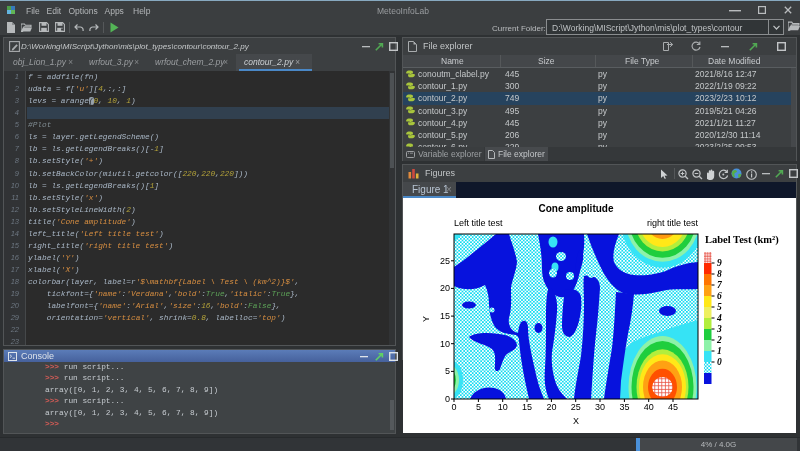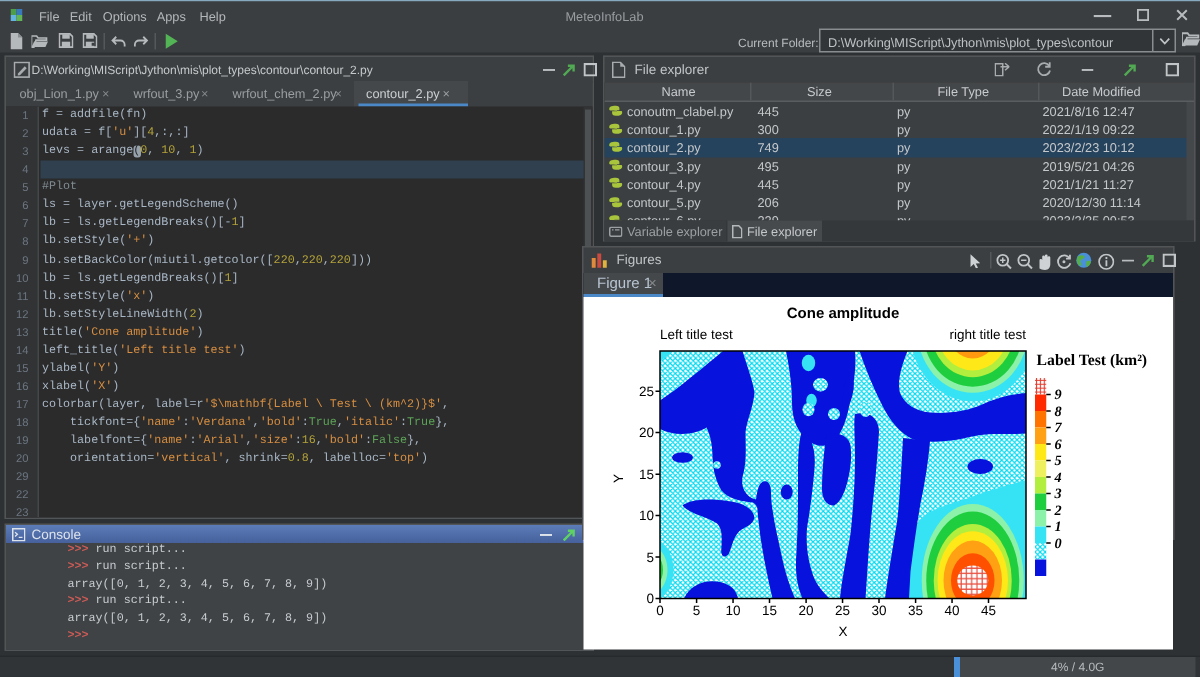--- a/index.html
+++ b/index.html
@@ -14,21 +14,21 @@
 #menubar .mi { position:absolute; top:5px; }
 #titletext { position:absolute; top:5px; left:377px; color:#9a9da0; font-size:8.5px; }
 #toolbar { left:0; top:20px; width:800px; height:15px; background:#3b3e40; }
 #cfrow { position:absolute; top:-4px; left:440px; width:360px; height:22px; }
 
 
 .panel { position:absolute; background:#3c3f41; border:1px solid #525557; }
 .ptitle { position:absolute; left:0; top:0; right:0; height:17px; background:#3c3f41; color:#c6c9cb; font-size:8.5px; line-height:17px; }
 
 
-#edpanel { left:3px; top:37px; width:393px; height:309px; }
+#edpanel { left:3px; top:37px; width:393px; height:309px;font-style:italic; }
 #edtabs { position:absolute; left:0; top:16px; right:0; height:17px; background:#3c3f41; font-size:8.5px; color:#9b9ea1; }
 #edtabs .tab { position:absolute; top:0; height:17px; line-height:17px; }
 #edbody { position:absolute; left:0; top:33px; right:0; bottom:0; background:#2b2b2b; overflow:hidden; }
 #gutter { position:absolute; left:0; top:0; width:22px; bottom:0; background:#313335; border-right:1px solid #45484a; color:#6c7680; font-size:7.5px; text-align:right; padding-right:6px; }
 #gutter div, #code div { height:12.07px; line-height:12.07px; white-space:pre; }
 #code { position:absolute; left:24px; top:0; right:0; font-size:7.8px; color:#a9b7c6; }
 #curline { position:absolute; left:23px; right:0; top:36.2px; height:12.07px; background:#31404f; }
 .s { color:#d78e41; } 
 .n { color:#b3a239; } 
 .b { color:#5da358; } 
@@ -48,21 +48,21 @@
 #fetable { position:absolute; left:0; top:17px; right:0; height:92px; background:#3c3f41; overflow:hidden; font-size:8.5px; color:#c5c8ca; }
 #ferowhead { height:12.5px; background:#44474a; border-bottom:1px solid #595d60; color:#c8cbce; }
 #ferowhead span { position:absolute; top:1px; }
 .ferow { position:absolute; left:0; right:0; height:12.2px; }
 .ferow span { position:absolute; top:0; line-height:12.2px; }
 .colname { left:15px; } .colsize { left:102px; } .coltype { left:195px; } .coldate { left:292px; }
 .pyico { position:absolute; left:3px; top:1.5px; width:9px; height:9px; }
 #fetabs { position:absolute; left:0; top:109px; right:0; height:14px; background:#35383a; font-size:8.5px; color:#9da0a3; }
 
 
-#figpanel { left:388px; top:164px; width:395px; height:196px; }
+#figpanel { left:402px; top:164px; width:395px; height:196px; }
 #fighead { position:absolute; left:0; top:0; right:0; height:17px; color:#c2c5c7; font-size:9px; line-height:17px; }
 #figtabs { position:absolute; left:0; top:17px; right:0; height:16px; background:#0f172a; font-size:10px; color:#b8c4d2; }
 #figcanvas { position:absolute; left:0px; top:33px; width:393px; height:235px; background:#ffffff; }
 
 
 #statusbar { left:0; top:437px; width:800px; height:14px; background:#313437; border-top:1px solid #272a2c; }
 #statbox { position:absolute; left:640px; top:0; width:157px; height:14px; background:#44474a; color:#b8bbbe; font-size:8px; line-height:14px; text-align:center; }
 #statbar { position:absolute; left:636px; top:0; width:4px; height:14px; background:#4a90d9; }
 svg { display:block; }
 .icon { position:absolute; }
@@ -209,20 +209,21 @@
 <div><span class="c">#Plot</span></div>
 <div>ls = layer.getLegendScheme()</div>
 <div>lb = ls.getLegendBreaks()[-<span class="n">1</span>]</div>
 <div>lb.setStyle(<span class="s">'+'</span>)</div>
 <div>lb.setBackColor(miutil.getcolor([<span class="n">220</span>,<span class="n">220</span>,<span class="n">220</span>]))</div>
 <div>lb = ls.getLegendBreaks()[<span class="n">1</span>]</div>
 <div>lb.setStyle(<span class="s">'x'</span>)</div>
 <div>lb.setStyleLineWidth(<span class="n">2</span>)</div>
 <div>title(<span class="s">'Cone amplitude'</span>)</div>
 <div>left_title(<span class="s">'Left title test'</span>)</div>
+<div>right_title(<span class="s">'right title test'</span>)</div>
 <div>ylabel(<span class="s">'Y'</span>)</div>
 <div>xlabel(<span class="s">'X'</span>)</div>
 <div>colorbar(layer, label=r<span class="s">'$\mathbf{Label \ Test \ (km^2)}$'</span>,</div>
 <div>    tickfont={<span class="s">'name'</span>:<span class="s">'Verdana'</span>,<span class="s">'bold'</span>:<span class="b">True</span>,<span class="s">'italic'</span>:<span class="b">True</span>},</div>
 <div>    labelfont={<span class="s">'name'</span>:<span class="s">'Arial'</span>,<span class="s">'size'</span>:<span class="n">16</span>,<span class="s">'bold'</span>:<span class="b">False</span>},</div>
 <div>    orientation=<span class="s">'vertical'</span>, shrink=<span class="n">0.8</span>, labelloc=<span class="s">'top'</span>)</div>
       </div>
       <div style="position:absolute;right:0;top:0;width:6px;bottom:0;background:#313335"></div>
       <div style="position:absolute;right:1px;top:2px;width:4px;height:95px;background:#4d5154"></div>
     </div>

